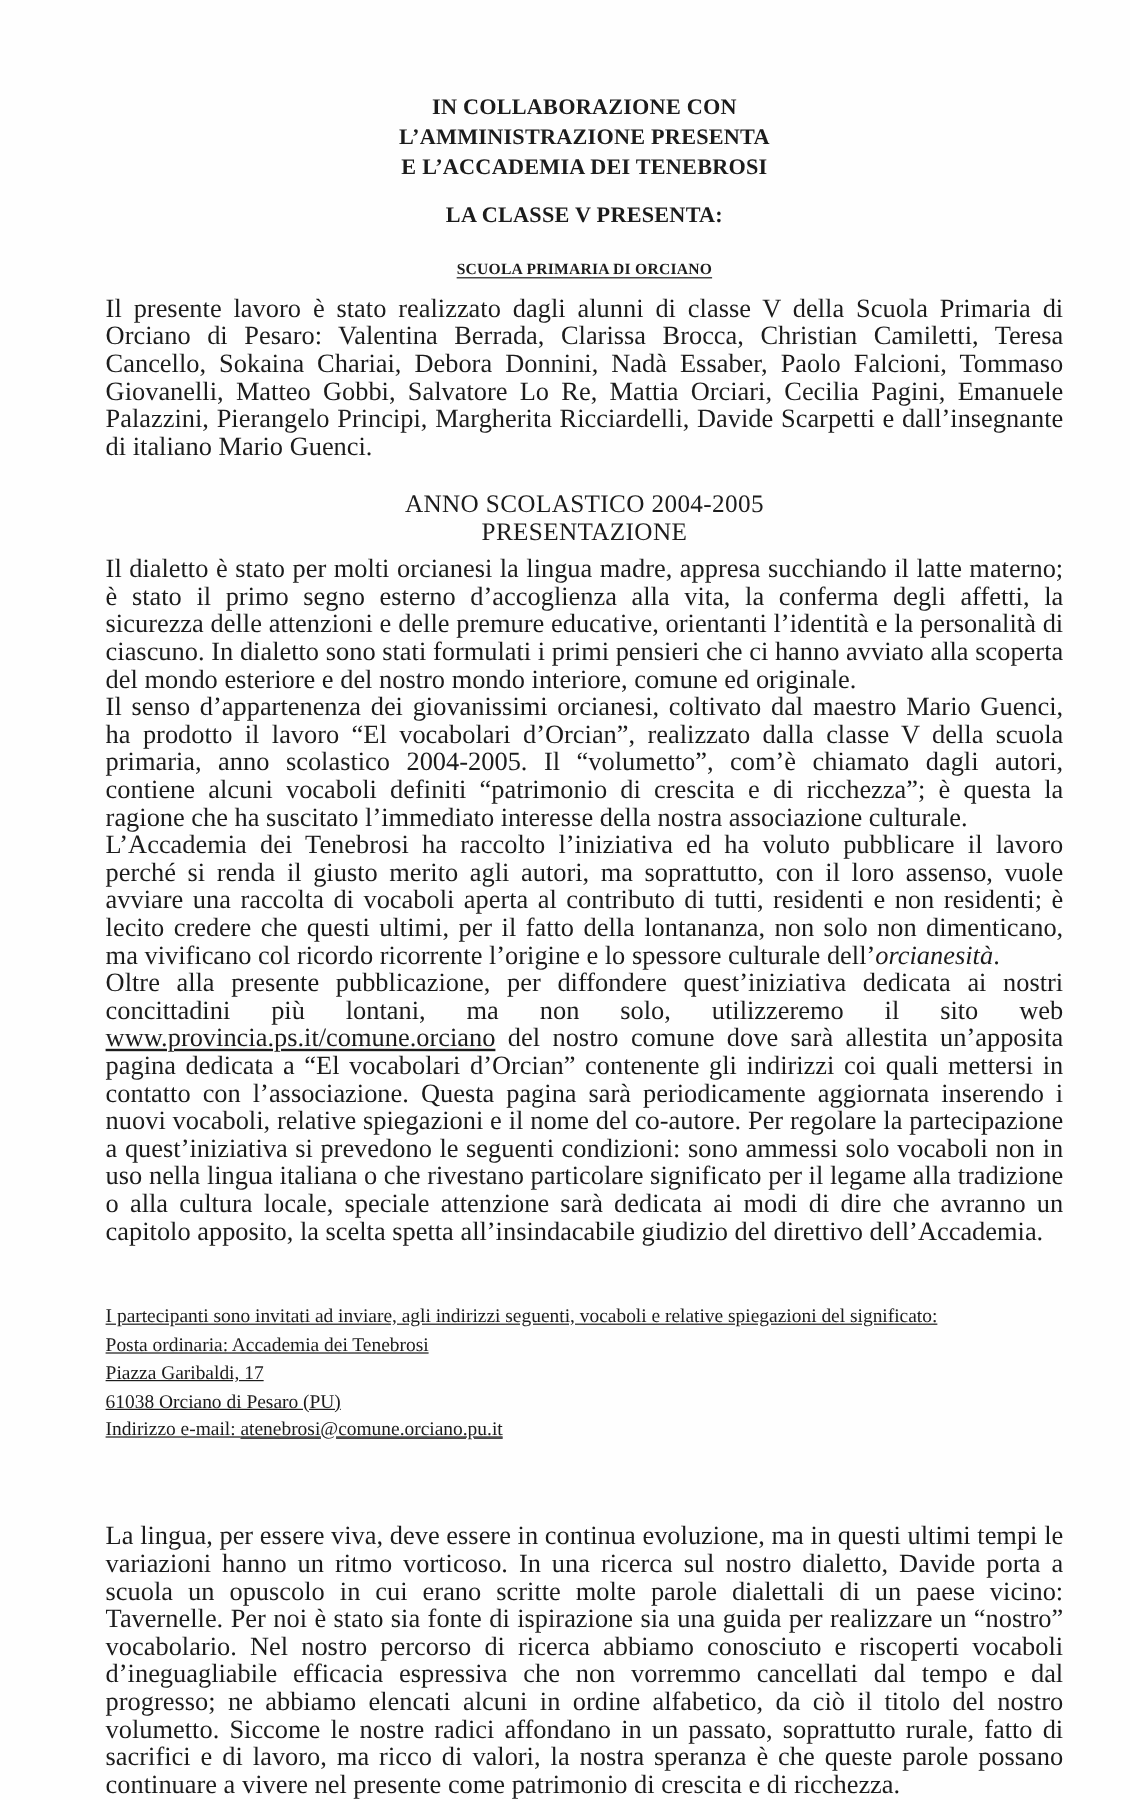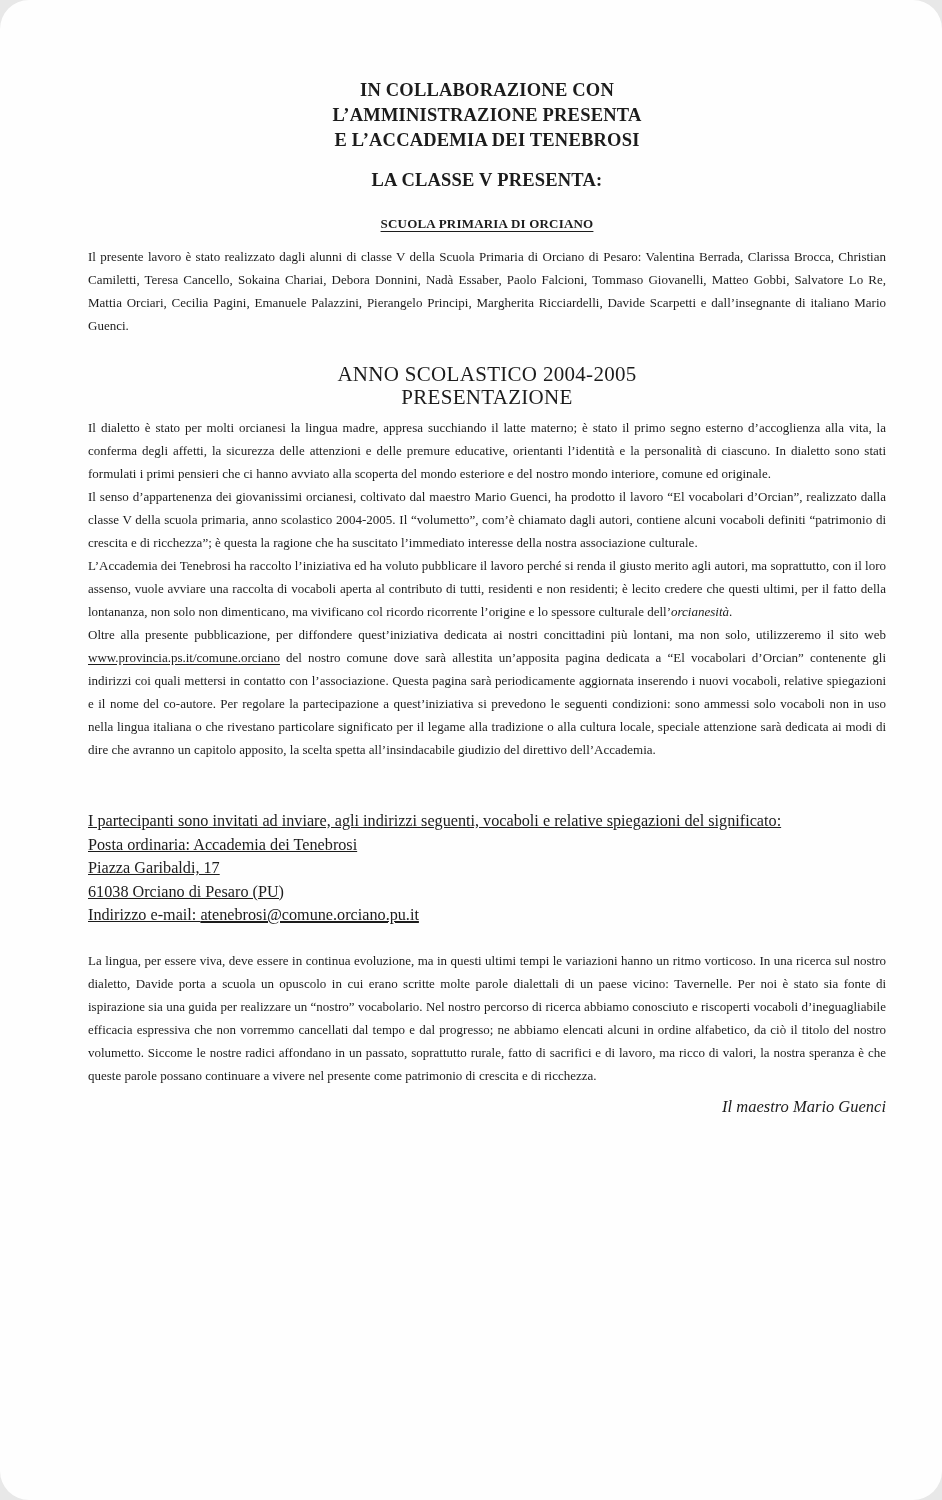--- a/index.html
+++ b/index.html
@@ -11,21 +11,20 @@
     position: relative;
     width: 942px;
     height: 1500px;
     margin: 0 auto;
     background: #fefefe;
     color: #1c1c1c;
     font-family: "Liberation Serif", "DejaVu Serif", serif;
     box-sizing: border-box;
     padding: 78px 56px 0 88px;
     overflow: hidden;
-    border-radius: 29px;
   }
   .doc-header .hline {
     text-align: center;
     font-weight: bold;
     font-size: 18.5px;
     line-height: 25px;
     letter-spacing: 0.2px;
   }
   .presents {
     margin-top: 15px;
@@ -40,21 +39,21 @@
     text-align: center;
     font-weight: bold;
     font-size: 13px;
     line-height: 25px;
     letter-spacing: 0.2px;
     text-decoration: underline;
     text-underline-offset: 3px;
   }
   .body-par {
     margin: 0;
-    font-size: 13px;
+    font-size: 22px;
     line-height: 23px;
     text-align: justify;
   }
   .credits {
     margin-top: 9px;
   }
   .centered-line {
     text-align: center;
     font-size: 21px;
     line-height: 23px;
@@ -76,21 +75,21 @@
     line-height: 23px;
     text-align: right;
     margin-top: 4px;
   }
   .contact-block {
     margin-top: 49px;
     font-size: 16.2px;
     line-height: 23.5px;
     text-decoration: underline;
   }
-  .closing { margin-top: 21px; }
+  .closing { margin-top: 64px; }
   .maestro { margin-top: 8px; }
 </style>
 </head>
 <body>
 
 <div class="page">
 
   <header class="doc-header">
     <div class="hline">IN COLLABORAZIONE CON</div>
     <div class="hline">L’AMMINISTRAZIONE PRESENTA</div>

